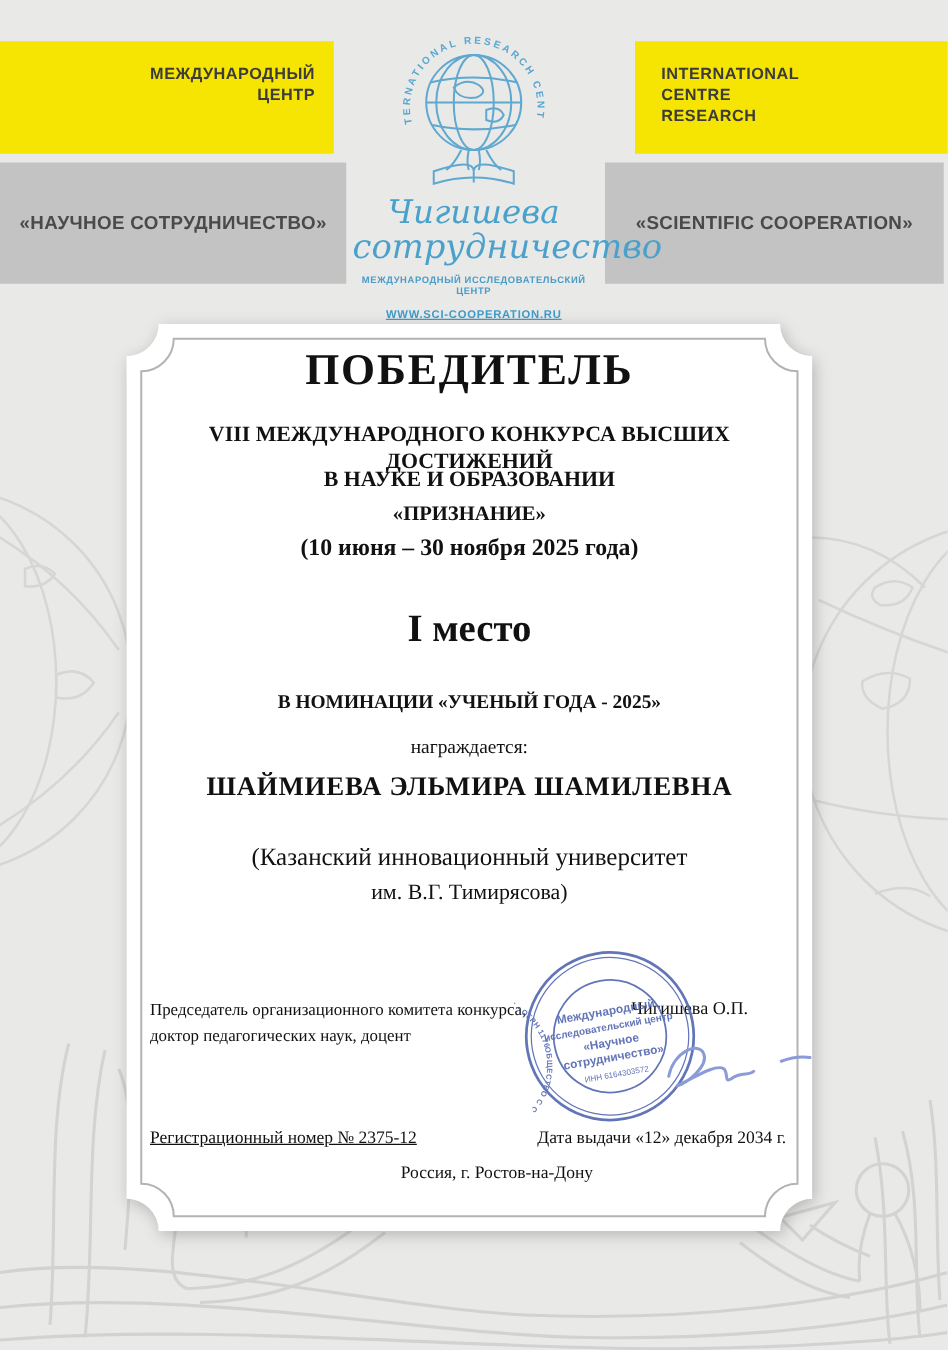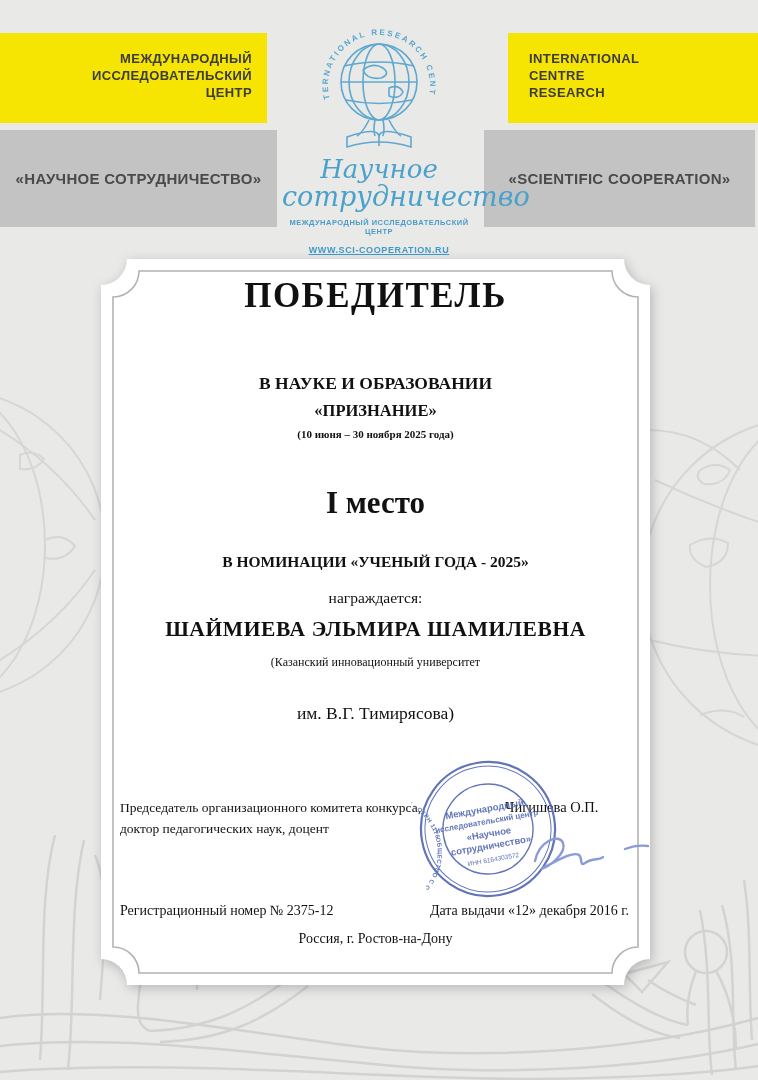--- a/index.html
+++ b/index.html
@@ -37,39 +37,39 @@
              filter:drop-shadow(2px 3px 6px rgba(0,0,0,.22));}
   .card-bg{width:100%;height:100%;background:#ffffff;
     clip-path:path("M0 26 A26 26 0 0 0 26 0 L523 0 A26 26 0 0 0 549 26 L549 700 A26 26 0 0 0 523 726 L26 726 A26 26 0 0 0 0 700 Z");}
   .card-frame{position:absolute;left:0;top:0;}
   .card-line{position:absolute;width:100%;text-align:center;color:#111;
              font-family:"Liberation Serif",serif;}
   .t-title{top:17px;font-size:35px;font-weight:bold;letter-spacing:1.5px;}
   .t-sub1{top:78px;font-size:17.5px;font-weight:bold;}
   .t-sub2{top:114px;font-size:17.5px;font-weight:bold;}
   .t-prize{top:142px;font-size:16.5px;font-weight:bold;}
-  .t-dates{top:169px;font-size:11px;font-weight:bold;font-family:Liberation Serif, serif;}
+  .t-dates{top:169px;font-size:19px;font-weight:bold;font-family:Liberation Serif, serif;}
   .t-place{top:226px;font-size:31px;font-weight:bold;}
   .t-nom{top:294px;font-size:15.5px;font-weight:bold;}
   .t-awarded{top:330px;font-size:15.5px;}
   .t-name{top:358px;font-size:21.5px;font-weight:bold;letter-spacing:.6px;}
-  .t-affil1{top:396px;font-size:12px;}
+  .t-affil1{top:416px;font-size:20px;}
   .t-affil2{top:444px;font-size:17.5px;}
   .chairman{position:absolute;left:19px;top:538px;width:335px;text-align:left;
             font-family:"Liberation Serif",serif;font-size:13.5px;line-height:21px;color:#111;}
   .chairman-name{position:absolute;left:404px;top:540px;width:140px;text-align:left;
             font-family:"Liberation Serif",serif;font-size:14.5px;color:#111;}
   .stamp{position:absolute;left:316px;top:499px;width:142px;height:142px;
          transform:rotate(-10deg);opacity:.88;}
   .signature{position:absolute;left:428px;top:568px;}
   .t-reg{position:absolute;left:19px;top:644px;width:300px;text-align:left;
-         font-family:"Liberation Serif",serif;font-size:14px;color:#111;}
+         font-family:"Liberation Serif",serif;font-size:14px;color:#111;text-decoration:underline;}
   .t-issue{position:absolute;right:21px;top:644px;width:300px;text-align:right;
          font-family:"Liberation Serif",serif;font-size:14px;color:#111;}
-  .t-loc{top:672px;font-size:14px;}
+  .t-loc{top:672px;font-size:14px;padding-left:22px;}
 </style>
 </head>
 <body>
 
 <svg id="bg-art" width="758" height="1080" viewBox="0 0 758 1080">
   <g stroke="#d6d6d5" stroke-width="2" fill="none">
     <circle cx="-50" cy="545" r="155"></circle>
     <ellipse cx="-50" cy="545" rx="95" ry="155"></ellipse>
     <path d="M-60 400 Q40 440 95 520"></path>
     <path d="M-60 690 Q40 650 95 570"></path>
@@ -113,21 +113,20 @@
   <g stroke="#d2d2d1" stroke-width="2.5" fill="none">
     <path d="M0 1018 C120 1000 300 1046 420 1052 C560 1058 680 1040 758 1018"></path>
     <path d="M0 1046 C150 1030 340 1068 470 1070 C600 1072 700 1058 758 1044"></path>
     <path d="M0 1072 C180 1058 380 1080 540 1079 C640 1078 720 1072 758 1066"></path>
   </g>
 </svg>
 
 <div class="hdr-block yellow yl-left">
   <div class="yl-txt">
     <div>МЕЖДУНАРОДНЫЙ</div>
-    <div>ИССЛЕДОВАТЕЛЬСКИЙ</div>
     <div>ЦЕНТР</div>
   </div>
 </div>
 
 <div class="hdr-block yellow yl-right">
   <div class="yl-txt">
     <div>INTERNATIONAL</div>
     <div>CENTRE</div>
     <div>RESEARCH</div>
   </div>
@@ -160,34 +159,35 @@
       <path d="M86 78 q10 -4 14 4 q-4 8 -14 4 z"></path>
       <path d="M66 110 q-6 12 -12 16"></path>
       <path d="M86 110 q6 12 12 16"></path>
       <path d="M72 110 q-2 10 0 16"></path>
       <path d="M80 110 q2 10 0 16"></path>
       <path d="M44 127 Q76 116 76 127 Q76 116 108 127 L108 137 Q76 127 44 137 Z"></path>
       <path d="M76 127 L76 136"></path>
     </g>
   </svg>
   <div class="logo-script">
-    <div class="l1">Научное</div>
+    <div class="l1">Чигишева</div>
     <div class="l2">сотрудничество</div>
   </div>
   <div class="logo-caption">МЕЖДУНАРОДНЫЙ ИССЛЕДОВАТЕЛЬСКИЙ ЦЕНТР</div>
   <div class="logo-url">WWW.SCI-COOPERATION.RU</div>
 </div>
 
 <div class="card-wrap">
   <div class="card-bg"></div>
   <svg class="card-frame" width="549" height="726" viewBox="0 0 549 726">
     <path d="M12 38 A26 26 0 0 0 38 12 L511 12 A26 26 0 0 0 537 38 L537 688 A26 26 0 0 0 511 714 L38 714 A26 26 0 0 0 12 688 Z" fill="none" stroke="#b3b3b3" stroke-width="1.6"></path>
   </svg>
 
   <div class="card-line t-title">ПОБЕДИТЕЛЬ</div>
+  <div class="card-line t-sub1">VIII МЕЖДУНАРОДНОГО КОНКУРСА ВЫСШИХ ДОСТИЖЕНИЙ</div>
   <div class="card-line t-sub2">В НАУКЕ И ОБРАЗОВАНИИ</div>
   <div class="card-line t-prize">«ПРИЗНАНИЕ»</div>
   <div class="card-line t-dates">(10 июня – 30 ноября 2025 года)</div>
   <div class="card-line t-place">I место</div>
   <div class="card-line t-nom">В НОМИНАЦИИ «УЧЕНЫЙ ГОДА - 2025»</div>
   <div class="card-line t-awarded">награждается:</div>
   <div class="card-line t-name">ШАЙМИЕВА ЭЛЬМИРА ШАМИЛЕВНА</div>
   <div class="card-line t-affil1">(Казанский инновационный университет</div>
   <div class="card-line t-affil2">им. В.Г. Тимирясова)</div>
 
@@ -219,15 +219,15 @@
   </svg>
 
   <svg class="signature" width="125" height="55" viewBox="0 0 125 55">
     <g stroke="#8a9bd8" stroke-width="2.4" fill="none" stroke-linecap="round">
       <path d="M6 34 C10 14 30 6 34 16 C38 26 20 40 12 42 C28 34 44 24 50 28 C54 31 50 40 56 36 C64 30 70 34 74 30"></path>
       <path d="M96 22 C104 19 112 18 119 19"></path>
     </g>
   </svg>
 
   <div class="t-reg">Регистрационный номер № 2375-12</div>
-  <div class="t-issue">Дата выдачи «12» декабря 2016 г.</div>
+  <div class="t-issue">Дата выдачи «12» декабря 2034 г.</div>
   <div class="card-line t-loc">Россия, г. Ростов-на-Дону</div>
 </div>
 
 </body></html>

